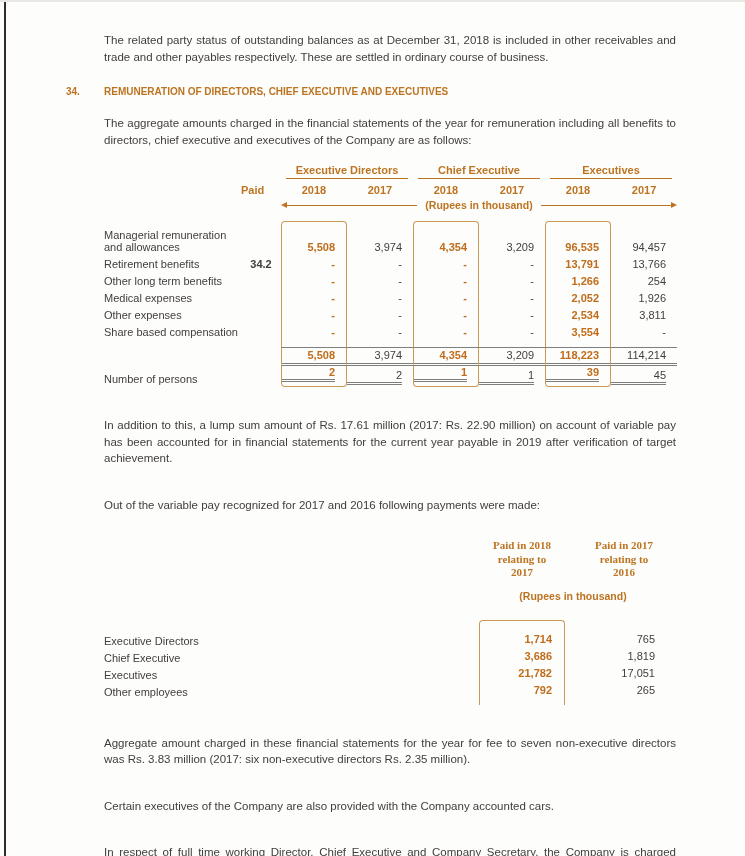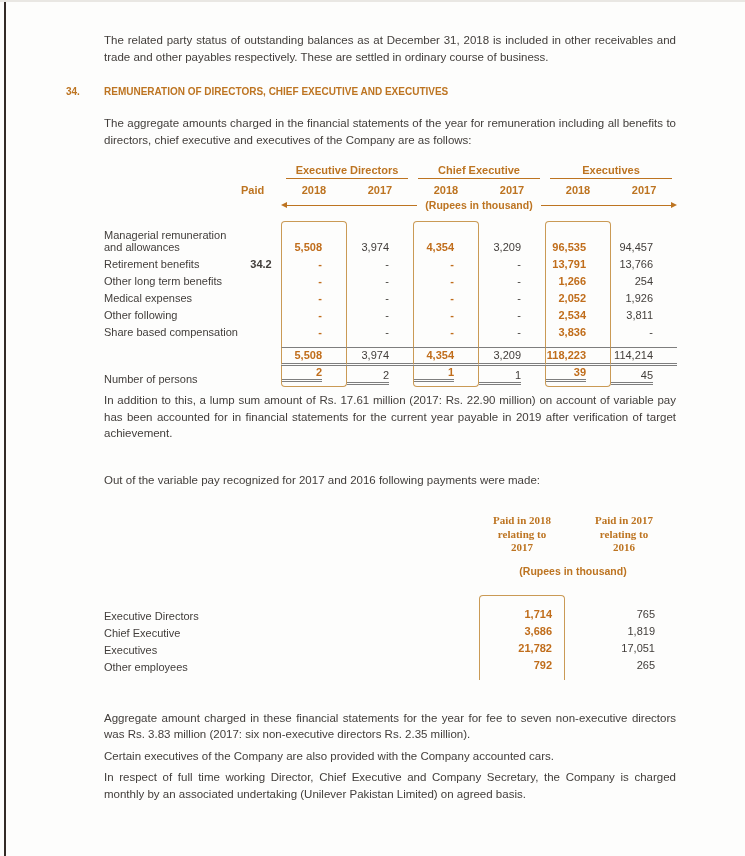--- a/index.html
+++ b/index.html
@@ -9,31 +9,31 @@
     font-family:"Liberation Sans", sans-serif; color:var(--text,#413d3a);
     border-top:2px solid #e9e7e3; overflow:hidden;
   }
   .left-rule { position:absolute; left:4px; top:0; bottom:0; width:2px; background:var(--rule,#332a26); }
   .content { padding:30px 69px 24px 104px; }
   p.body { font-size:11.5px; line-height:16.5px; text-align:justify; }
   .section-head { display:flex; margin-top:21px; font-size:10px; font-weight:700; color:var(--accent,#bd7421); }
   .sec-num { width:38px; margin-left:-38px; }
   .mt14 { margin-top:30px; }
   .mt18 { margin-top:18px; }
-  .mt22 { margin-top:5px; }
+  .mt22 { margin-top:30px; }
   .mt30 { margin-top:30px; }
   .pre { white-space:pre-line; }
 
   
   table { border-collapse:separate; border-spacing:0; table-layout:fixed; }
   table.t1 { margin-top:14px; font-size:11px; width:573px; }
   .t1 td { height:17px; vertical-align:bottom; padding:0; }
   .t1 td.lbl { padding-bottom:2px; }
   .t1 td.note { text-align:center; padding-bottom:2px;font-weight:bold; }
-  .t1 td.v { text-align:right; padding-right:24px; padding-bottom:2px; }
+  .t1 td.v { text-align:right; padding-right:11px; padding-bottom:2px; }
   .grp { display:block; margin:0 5px; text-align:center; color:var(--accent,#bd7421);
          font-weight:700; border-bottom:1px solid var(--accent,#bd7421); padding-bottom:2px; }
   .yr { text-align:center; color:var(--accent,#bd7421); font-weight:700; }
   .notehd { color:var(--accent,#bd7421); font-weight:700; }
   .uarrow { display:flex; align-items:center; height:16px; }
   .aline { flex:1; border-top:1px solid var(--accent,#bd7421); }
   .ah { width:0; height:0; border-top:3px solid transparent; border-bottom:3px solid transparent; }
   .ah.l { border-right:6px solid var(--accent,#bd7421); }
   .ah.r { border-left:6px solid var(--accent,#bd7421); }
   .utext { padding:0 8px; color:var(--accent,#bd7421); font-weight:700; font-size:10.5px; }
@@ -163,37 +163,37 @@
           <td class="lbl">Medical expenses</td>
           <td class="note"></td>
           <td class="v hl b18">-</td>
           <td class="v">-</td>
           <td class="v hl b18">-</td>
           <td class="v">-</td>
           <td class="v hl b18">2,052</td>
           <td class="v">1,926</td>
         </tr>
         <tr>
-          <td class="lbl">Other following</td>
+          <td class="lbl">Other expenses</td>
           <td class="note"></td>
           <td class="v hl b18">-</td>
           <td class="v">-</td>
           <td class="v hl b18">-</td>
           <td class="v">-</td>
           <td class="v hl b18">2,534</td>
           <td class="v">3,811</td>
         </tr>
         <tr>
           <td class="lbl">Share based compensation</td>
           <td class="note"></td>
           <td class="v hl b18">-</td>
           <td class="v">-</td>
           <td class="v hl b18">-</td>
           <td class="v">-</td>
-          <td class="v hl b18">3,836</td>
+          <td class="v hl b18">3,554</td>
           <td class="v">-</td>
         </tr>
 
         <tr class="spacer">
             <td></td>
             <td></td>
             <td class="hl"></td>
             <td></td>
             <td class="hl"></td>
             <td></td>

